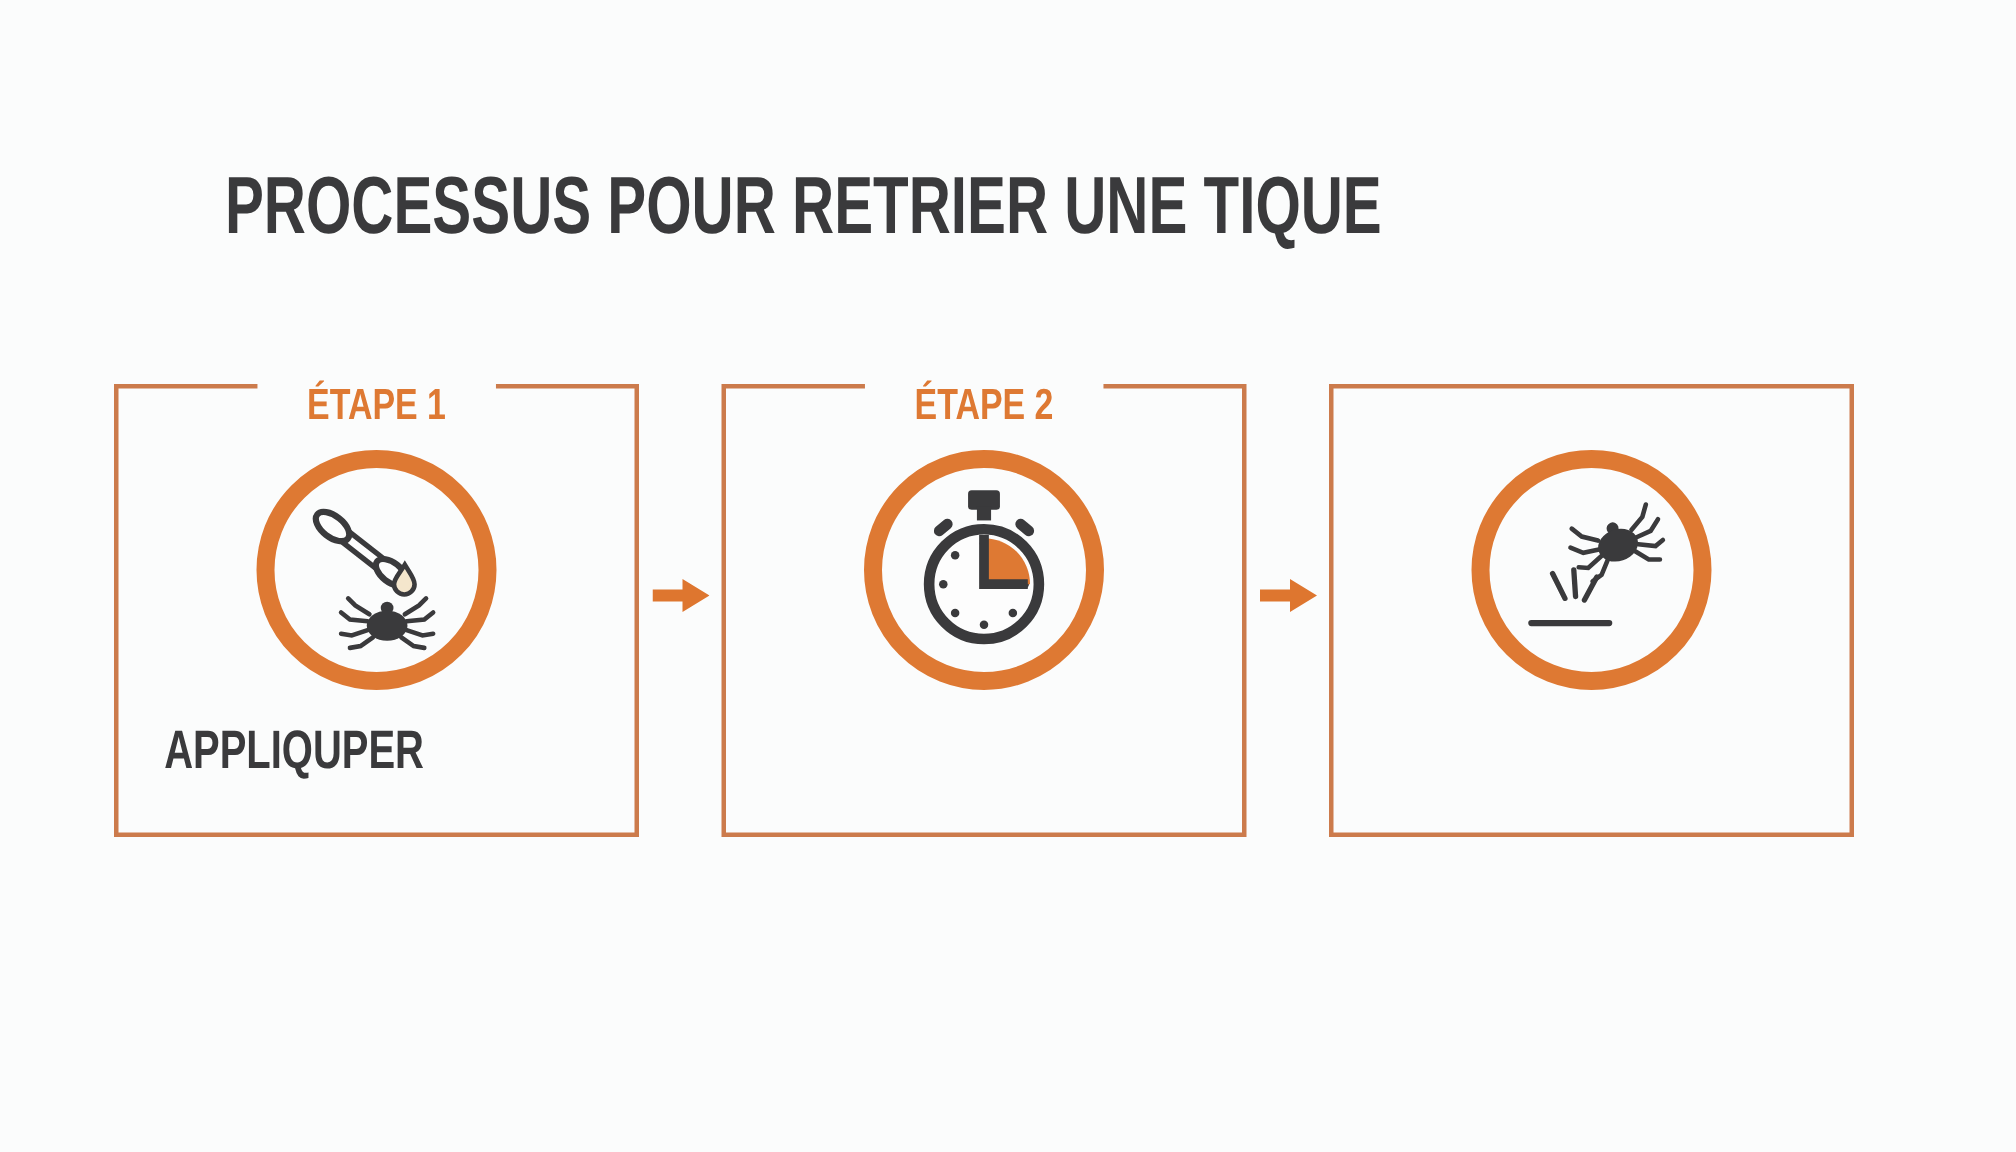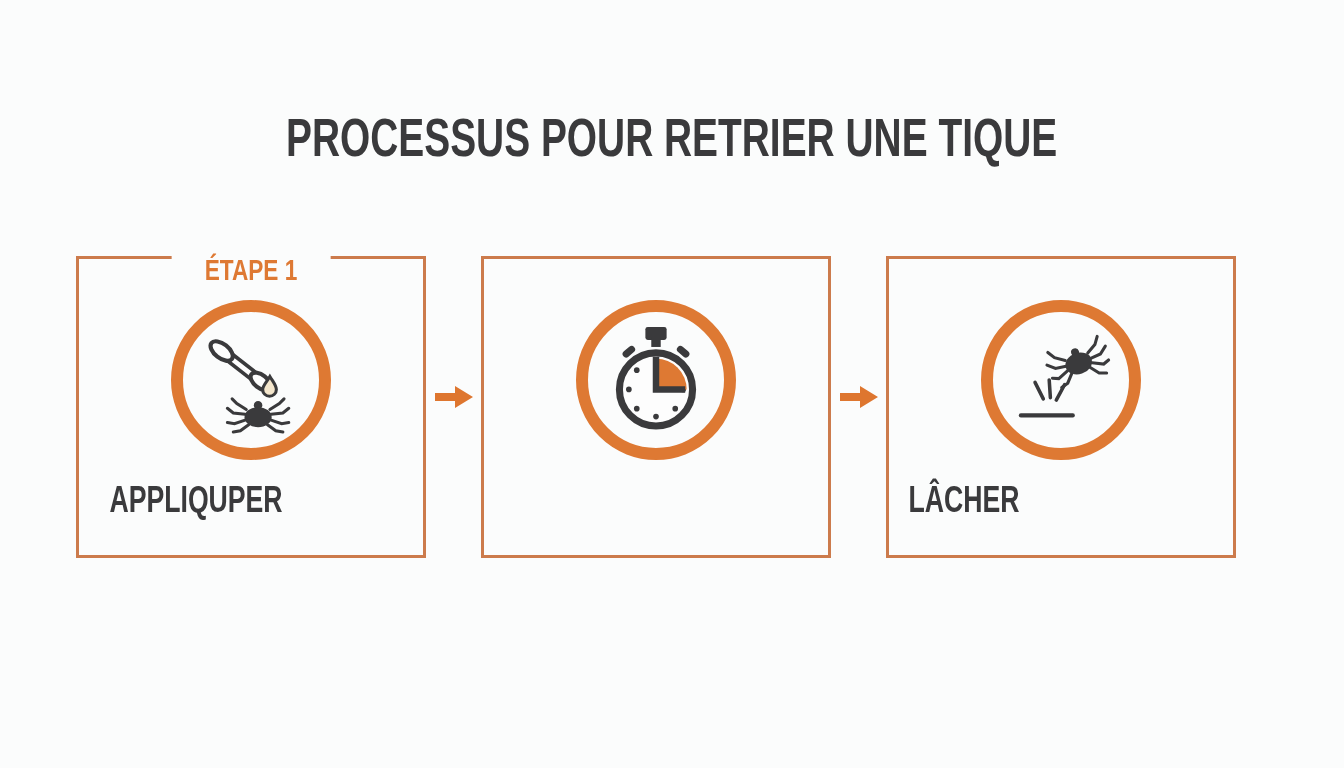--- a/index.html
+++ b/index.html
@@ -15,21 +15,21 @@
     background:var(--background);
     font-family:"Liberation Sans", sans-serif;
     position:relative;
     overflow:hidden;
   }
   .page-title{
     position:absolute;
     top:110px;
     left:0;
     width:100%;
-    text-align:center;
+    text-align:left;
     line-height:1;
   }
   .page-title span{
     display:inline-block;
     font-size:54px;
     font-weight:700;
     color:var(--dark);
     letter-spacing:0px;
     transform:scaleX(0.72);
     transform-origin:center;
@@ -153,20 +153,23 @@
     </div>
   </div>
 
   <div class="arrow-spacer">
     <svg width="38" height="26" viewBox="0 0 38 26" aria-hidden="true">
       <path d="M0,9 H20 V2 L38,13 L20,24 V17 H0 Z" fill="#DE762F"></path>
     </svg>
   </div>
 
   <div class="step-card">
+    <div class="step-label">
+      <span>ÉTAPE 2</span>
+    </div>
     <div class="step-circle">
       <svg viewBox="0 0 100 100" aria-hidden="true">
 
         <rect x="41" y="5" width="18" height="11" rx="2" fill="#3A3A3C"></rect>
         <rect x="46" y="14" width="8" height="8" fill="#3A3A3C"></rect>
 
         <g transform="translate(27,26) rotate(-40)">
           <rect x="-6" y="-3" width="12" height="6" rx="3" fill="#3A3A3C"></rect>
         </g>
         <g transform="translate(73,26) rotate(40)">
@@ -220,18 +223,15 @@
             <polyline points="10,-6 18,-11 22,-17"></polyline>
             <polyline points="11,-1 20,-2 26,-7"></polyline>
             <polyline points="11,3 20,7 25,5"></polyline>
             <polyline points="8,6 14,13 20,15"></polyline>
           </g>
           <circle cx="0" cy="-10" r="3.4" fill="#3A3A3C"></circle>
           <ellipse cx="0" cy="0" rx="11.5" ry="9" fill="#3A3A3C"></ellipse>
         </g>
       </svg>
     </div>
-    <div class="step-caption">
-      <span>LÂCHER</span>
-    </div>
   </div>
 
 </div>
 
 </body></html>

